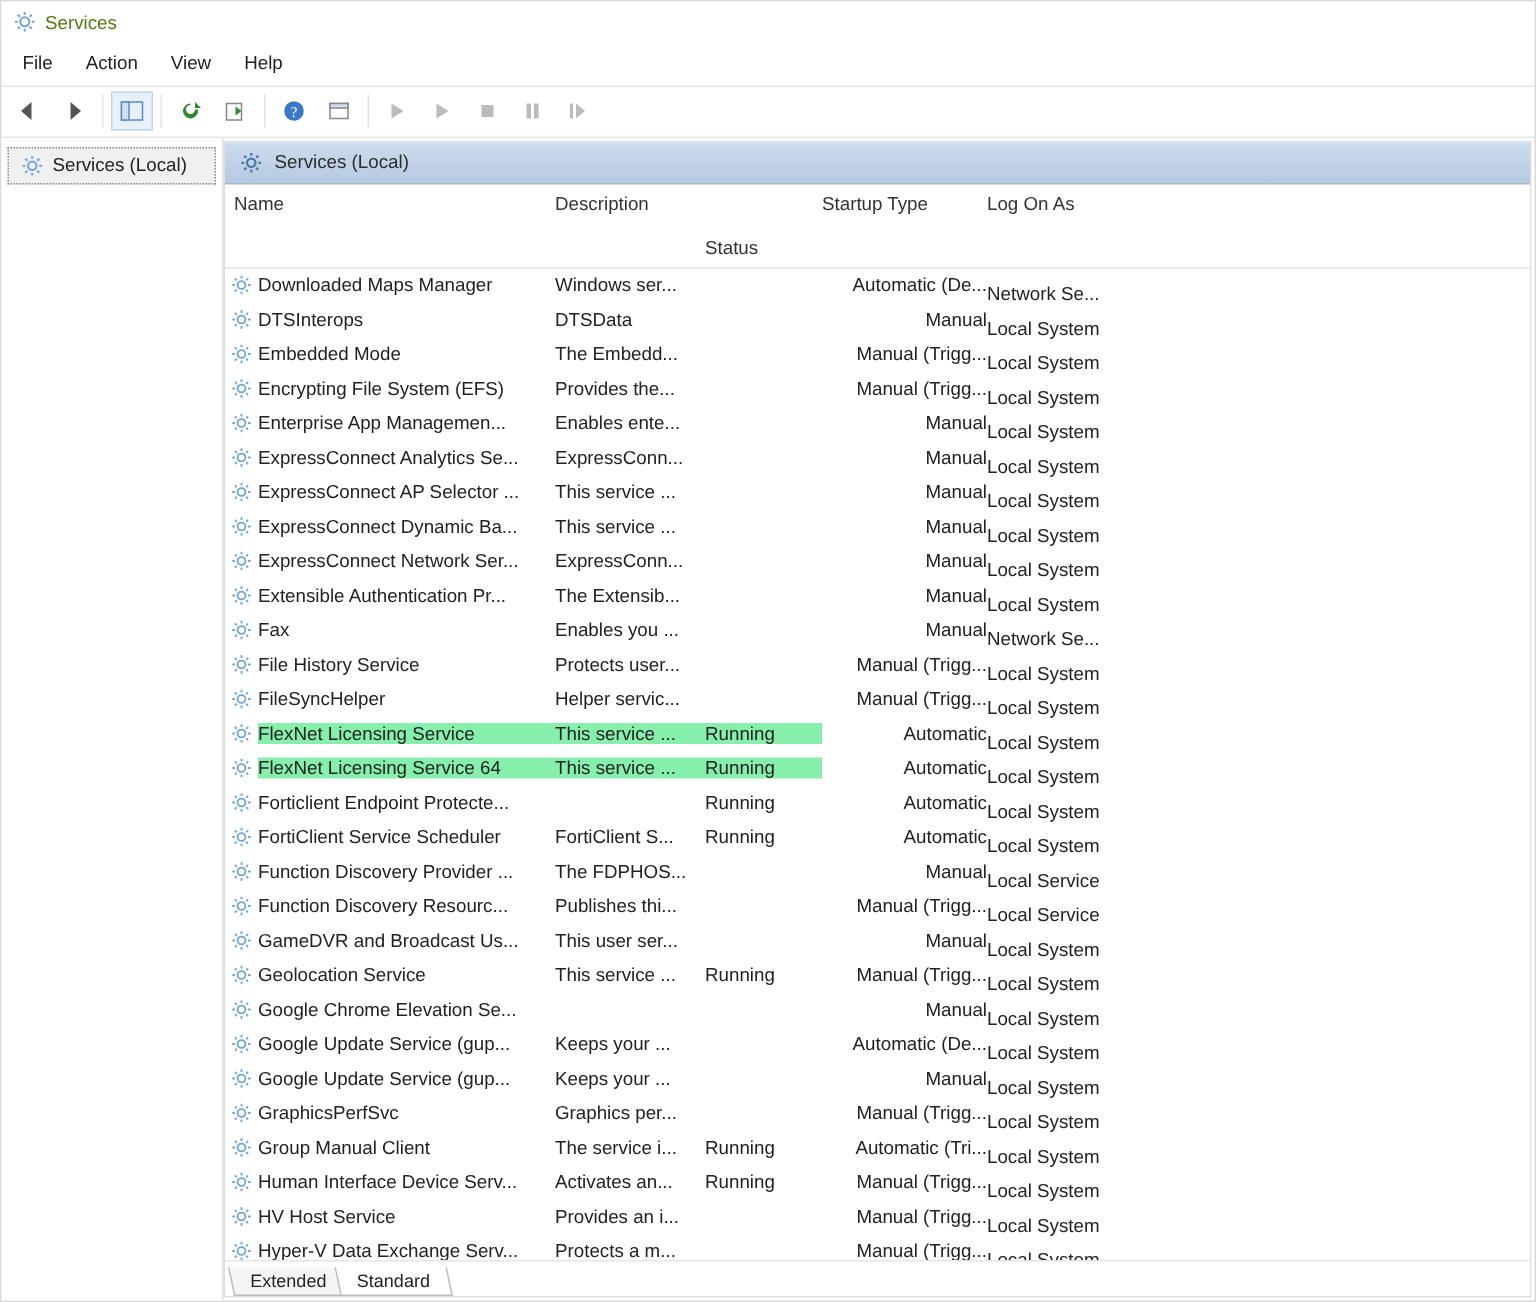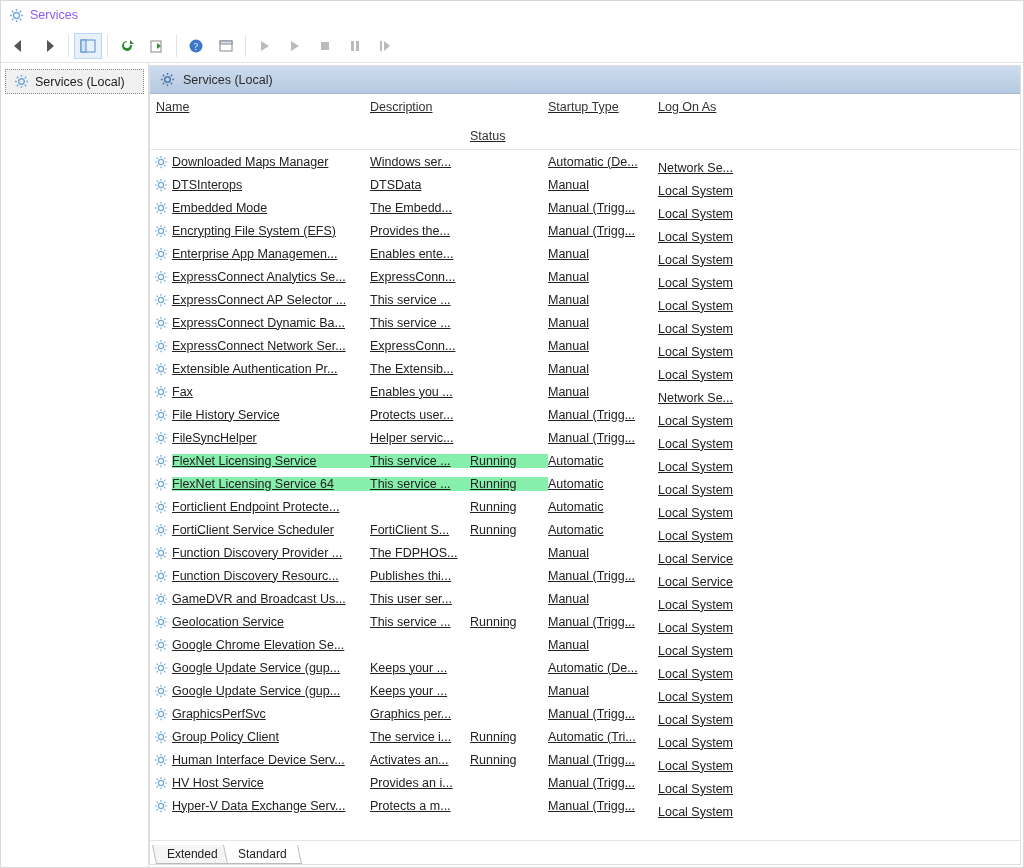--- a/index.html
+++ b/index.html
@@ -65,21 +65,21 @@
     padding: 6px 10px;
     display: flex; align-items: center; gap: 8px;
     color: #2b2b2b;
     border-bottom: 1px solid #a7b9d0;
   }
   .pane-body { flex: 1; display: flex; min-height: 0; }
   .desc-pane {
     width: 254px;
     padding: 10px 8px;
   }
-  .list-pane { flex: 1; display: flex; flex-direction: column; min-height: 0; text-decoration: underline; }
+  .list-pane { flex: 1; display: flex; flex-direction: column; min-height: 0; }
 
   .col-headers {
     display: flex;
     border-bottom: 1px solid #e5e5e5;
     padding: 6px 0 6px 4px;
     font-weight: 400;
     color: #333;
   }
   .col-name { width: 216px; padding-left: 2px; }
   .col-desc { width: 100px; }
@@ -90,21 +90,21 @@
   .rows { flex: 1; overflow: hidden; }
   .row {
     display: flex; align-items: center;
     height: 23px;
     padding-left: 4px;
   }
   .row .cicon { width: 18px; display: flex; align-items: center; }
   .row .c-name { width: 198px; white-space: nowrap; overflow: hidden; text-overflow: ellipsis; }
   .row .c-desc { width: 100px; white-space: nowrap; overflow: hidden; text-overflow: ellipsis; }
   .row .c-status { width: 78px; white-space: nowrap; overflow: hidden; text-overflow: ellipsis; }
-  .row .c-startup { width: 110px; white-space: nowrap; overflow: hidden; text-overflow: ellipsis; }
+  .row .c-startup { width: 110px; white-space: nowrap; overflow: hidden; text-overflow: ellipsis; text-align: right; }
   .row .c-logon { flex: 1; white-space: nowrap; overflow: hidden; text-overflow: ellipsis; margin-top: 12px; }
   .hl { background: #86efac; }
 
   .tabs {
     display: flex; align-items: flex-end;
     height: 24px;
     padding-left: 4px;
     border-top: 1px solid #e5e5e5;
     font-size: 12px;
   }
@@ -133,23 +133,29 @@
 
   <div class="titlebar">
     <span class="gear">
       <svg viewBox="0 0 16 16">
           <g fill="none" stroke="#6fa7d9" stroke-width="1.5">
             <circle cx="8" cy="8" r="3.2"></circle>
             <path d="M8 1v2M8 13v2M1 8h2M13 8h2M3 3l1.5 1.5M11.5 11.5L13 13M13 3l-1.5 1.5M4.5 11.5L3 13"></path>
           </g>
         </svg>
     </span>
-    <span style="margin-left:6px;color:#8b5cf6">Services</span>
+    <span style="margin-left:6px;color:#4d7c0f">Services</span>
   </div>
 
+  <div class="menubar">
+    <div class="menu-item">File</div>
+    <div class="menu-item">Action</div>
+    <div class="menu-item">View</div>
+    <div class="menu-item">Help</div>
+  </div>
 
   <div class="toolbar">
     <div class="tbtn">
         <svg viewBox="0 0 16 16">
           <path d="M10 2 L3 8 L10 14 Z" fill="#555"></path>
         </svg>
       </div>
     <div class="tbtn">
         <svg viewBox="0 0 16 16">
           <path d="M6 2 L13 8 L6 14 Z" fill="#555"></path>
@@ -636,21 +642,21 @@
               </div>
               <div class="row">
                 <span class="cicon">
                   <svg viewBox="0 0 16 16" width="14" height="14">
                     <g fill="none" stroke="#6fa7d9" stroke-width="1.4">
                       <circle cx="8" cy="8" r="3"></circle>
                       <path d="M8 1v2M8 13v2M1 8h2M13 8h2M3 3l1.4 1.4M11.6 11.6L13 13M13 3l-1.4 1.4M4.4 11.6L3 13"></path>
                     </g>
                   </svg>
                 </span>
-                <span class="c-name">Group Policy Client</span>
+                <span class="c-name">Group Manual Client</span>
                 <span class="c-desc">The service i...</span>
                 <span class="c-status">Running</span>
                 <span class="c-startup">Automatic (Tri...</span>
                 <span class="c-logon">Local System</span>
               </div>
               <div class="row">
                 <span class="cicon">
                   <svg viewBox="0 0 16 16" width="14" height="14">
                     <g fill="none" stroke="#6fa7d9" stroke-width="1.4">
                       <circle cx="8" cy="8" r="3"></circle>

